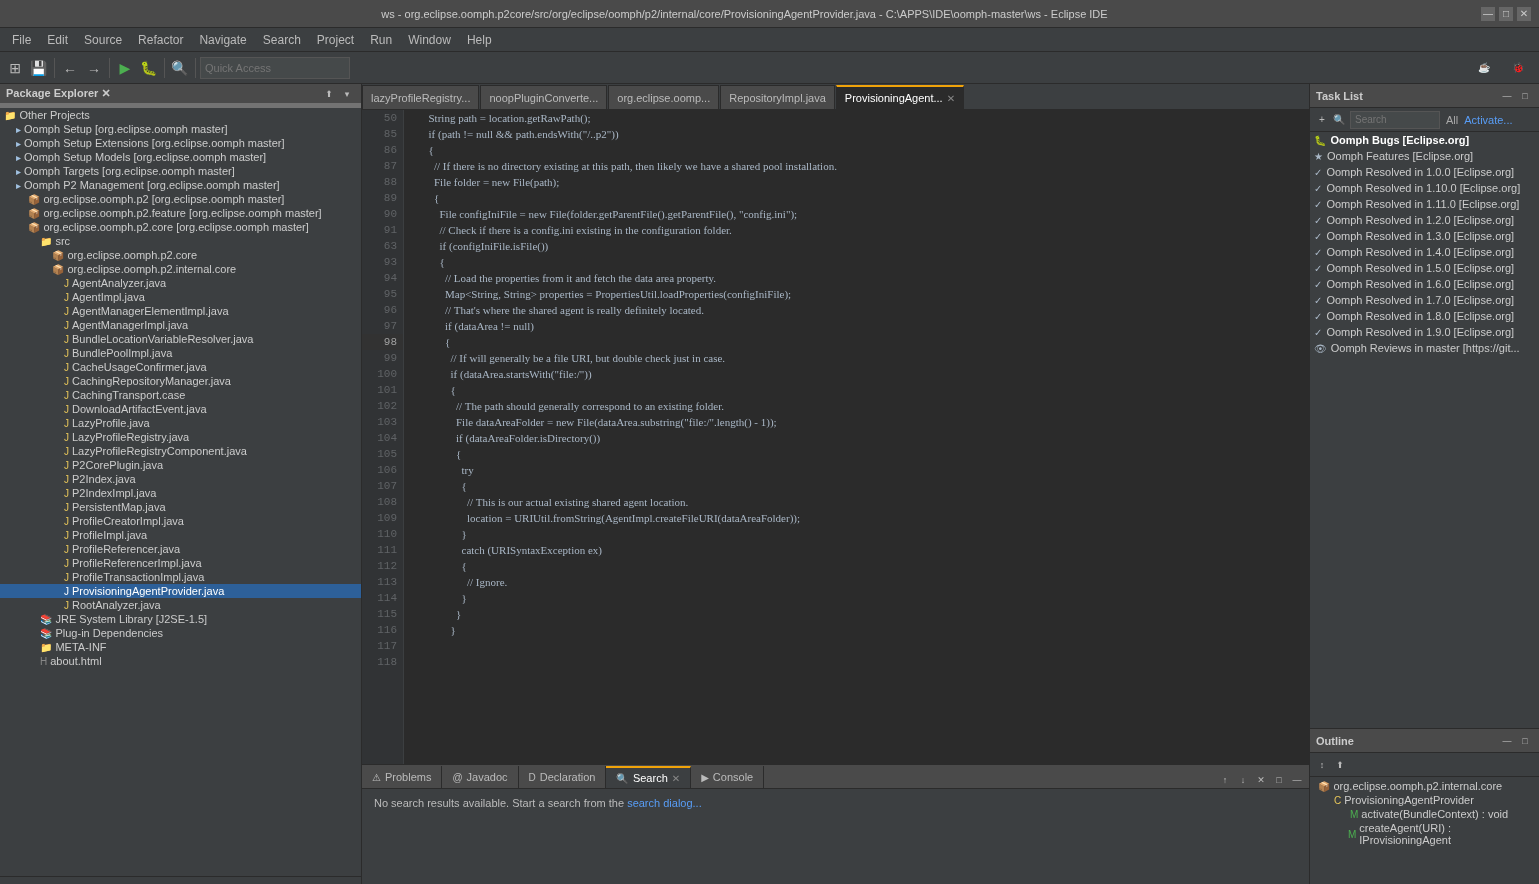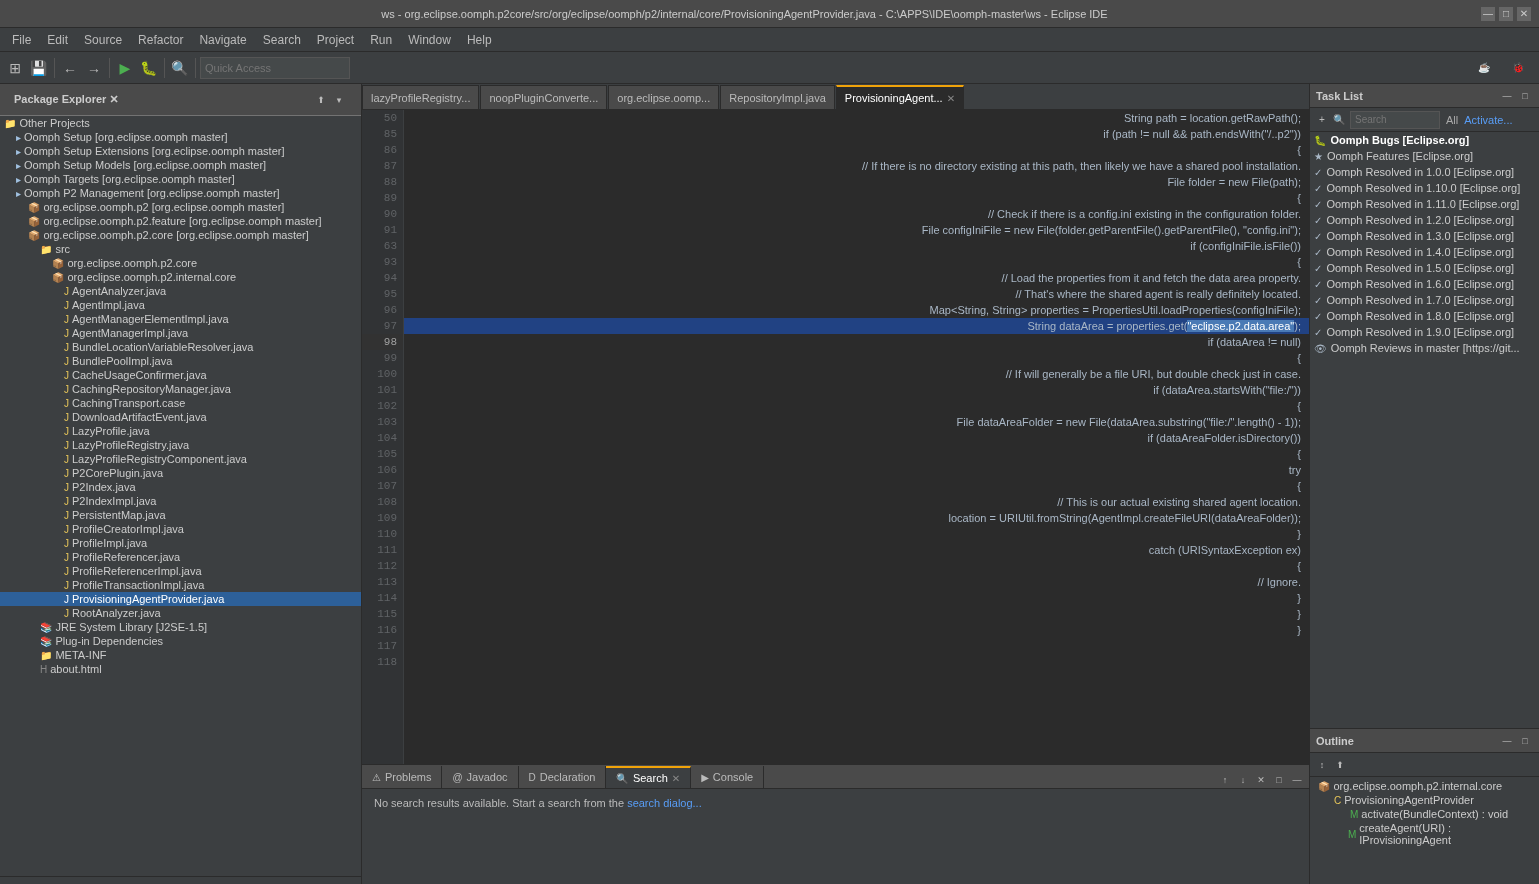--- a/index.html
+++ b/index.html
@@ -19,40 +19,40 @@
     #toolbar { background: #3c3f41; height: 32px; display: flex; align-items: center; padding: 0 4px; border-bottom: 1px solid #2b2b2b; gap: 2px; }
     .toolbar-btn { width: 22px; height: 22px; background: transparent; border: 1px solid transparent; color: #bbbbbb; cursor: pointer; font-size: 14px; display: flex; align-items: center; justify-content: center; }
     .toolbar-sep { width: 1px; height: 20px; background: #555; margin: 0 2px; }
     .toolbar-search { background: #45494a; border: 1px solid #555; color: #bbbbbb; height: 22px; width: 150px; padding: 0 4px; font-size: 11px; }
     
     
     #main { display: flex; height: calc(884px - 84px); }
     
     
     #pkg-explorer { width: 362px; min-width: 362px; background: #3c3f41; border-right: 1px solid #2b2b2b; display: flex; flex-direction: column; }
-    #pkg-header { background: #4a4a4a; height: 32px; display: flex; align-items: center; padding: 0 14px; border-bottom: 1px solid #737373; justify-content: space-between; }
+    #pkg-header { background: #4a4a4a; height: 24px; display: flex; align-items: center; padding: 0 6px; border-bottom: 5px solid #737373; justify-content: space-between; }
     #pkg-title { font-size: 11px; color: #cccccc; font-weight: bold; }
     #pkg-tree { flex: 1; overflow-y: auto; overflow-x: hidden; font-size: 11px; }
     .tree-item { display: flex; align-items: center; padding: 1px 0; cursor: pointer; white-space: nowrap; }
     .tree-item.selected { background: #2d6099; }
     .tree-label { font-size: 11px; color: #cccccc; }
     
     
     #tab-bar { background: #3c3f41; height: 26px; display: flex; align-items: flex-end; border-bottom: 1px solid #2b2b2b; overflow: hidden; }
     .tab { display: flex; align-items: center; padding: 0 8px; height: 24px; background: #4a4a4a; border: 1px solid #2b2b2b; border-bottom: none; cursor: pointer; font-size: 11px; color: #bbbbbb; white-space: nowrap; gap: 4px; margin-right: 1px; }
     .tab.active { background: #2b2b2b; color: #ffffff; border-top: 2px solid #f0a30a; }
     .tab-close { font-size: 10px; color: #888; cursor: pointer; }
     
     
     #code-editor { flex: 1; display: flex; background: #2b2b2b; overflow: hidden; }
     #line-numbers { background: #313335; width: 42px; min-width: 42px; padding: 0; overflow: hidden; text-align: right; border-right: 1px solid #3c3f41; }
     .line-num { display: block; padding: 0 6px 0 0; font-family: 'Courier New', monospace; font-size: 11px; color: #606366; line-height: 16px; height: 16px; }
     .line-num.current { color: #a0a0a0; background: #323232; }
     #code-content { flex: 1; overflow: auto; padding: 0; }
-    .code-line { font-family: Liberation Sans, sans-serif; font-size: 11px; color: #a9b7c6; line-height: 16px; white-space: pre; padding: 0 8px; text-align: right; }
+    .code-line { font-family: Liberation Serif, serif; font-size: 11px; color: #a9b7c6; line-height: 16px; white-space: pre; padding: 0 8px; }
     
     
     #bottom-panel { height: 120px; background: #3c3f41; border-top: 1px solid #2b2b2b; display: flex; flex-direction: column; }
     #bottom-tabs { background: #4a4a4a; height: 24px; display: flex; align-items: flex-end; border-bottom: 1px solid #2b2b2b; }
     .bottom-tab { display: flex; align-items: center; padding: 0 10px; height: 22px; background: #4a4a4a; border-right: 1px solid #2b2b2b; cursor: pointer; font-size: 11px; color: #bbbbbb; gap: 4px; }
     .bottom-tab.active { background: #3c3f41; color: #ffffff; border-top: 2px solid #f0a30a; }
     #bottom-content { flex: 1; padding: 8px 12px; font-size: 11px; color: #bbbbbb; }
     #bottom-content a { color: #589df6; text-decoration: none; }
     
     
@@ -404,33 +404,33 @@
           <span class="line-num">118</span>
         </div>
       <div id="code-content">
 
       <div class="code-line">      String path = location.getRawPath();</div>
           <div class="code-line">      if (path != null &amp;&amp; path.endsWith("/..p2"))</div>
           <div class="code-line">      {</div>
           <div class="code-line">        // If there is no directory existing at this path, then likely we have a shared pool installation.</div>
           <div class="code-line">        File folder = new File(path);</div>
           <div class="code-line">        {</div>
+          <div class="code-line">          File configIniFile = new File(folder.getParentFile().getParentFile(), "config.ini");</div>
           <div class="code-line">          // Check if there is a config.ini existing in the configuration folder.</div>
-          <div class="code-line">          File configIniFile = new File(folder.getParentFile().getParentFile(), "config.ini");</div>
           <div class="code-line">          if (configIniFile.isFile())</div>
           <div class="code-line">          {</div>
           <div class="code-line">            // Load the properties from it and fetch the data area property.</div>
+          <div class="code-line">            Map&lt;String, String&gt; properties = PropertiesUtil.loadProperties(configIniFile);</div>
           <div class="code-line">            // That's where the shared agent is really definitely located.</div>
-          <div class="code-line">            Map&lt;String, String&gt; properties = PropertiesUtil.loadProperties(configIniFile);</div>
-          <div class="code-line" style="background: rgb(33, 66, 131);">            String dataArea = properties.get(<span style="background:#4a7ab5;color:#fff;">"eclipse.p2.data.area"</span>);</div>
           <div class="code-line">            if (dataArea != null)</div>
           <div class="code-line">            {</div>
           <div class="code-line">              // If will generally be a file URI, but double check just in case.</div>
           <div class="code-line">              if (dataArea.startsWith("file:/"))</div>
           <div class="code-line">              {</div>
+          <div class="code-line">                // The path should generally correspond to an existing folder.</div>
           <div class="code-line">                File dataAreaFolder = new File(dataArea.substring("file:/".length() - 1));</div>
           <div class="code-line">                if (dataAreaFolder.isDirectory())</div>
           <div class="code-line">                {</div>
           <div class="code-line">                  try</div>
           <div class="code-line">                  {</div>
           <div class="code-line">                    // This is our actual existing shared agent location.</div>
           <div class="code-line">                    location = URIUtil.fromString(AgentImpl.createFileURI(dataAreaFolder));</div>
           <div class="code-line">                  }</div>
           <div class="code-line">                  catch (URISyntaxException ex)</div>
           <div class="code-line">                  {</div>

